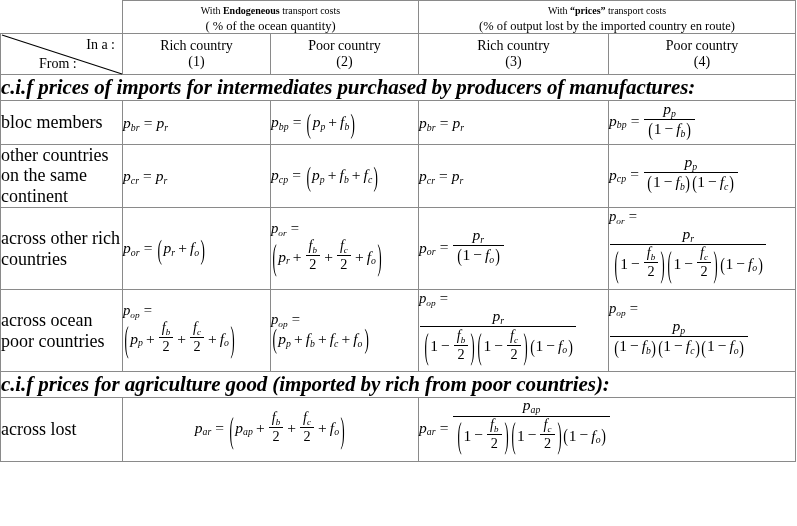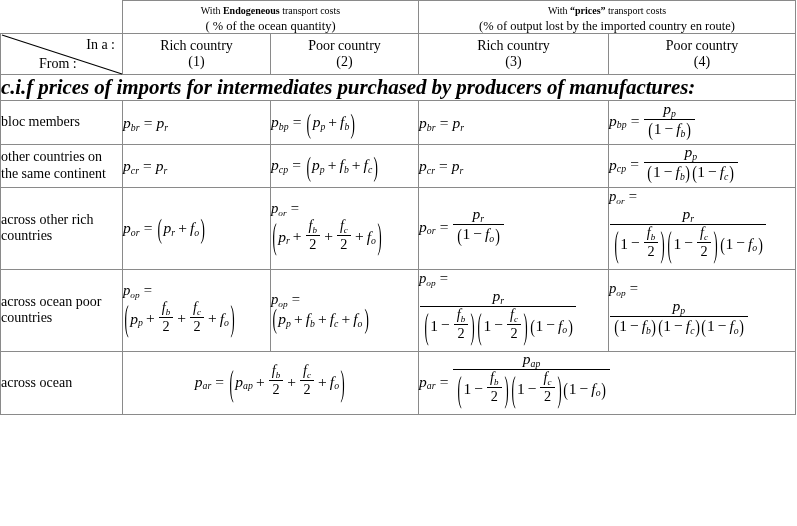--- a/index.html
+++ b/index.html
@@ -50,21 +50,21 @@
   .corner svg{position:absolute;left:0;top:0;}
   .section{
     font-weight:bold;
     font-style:italic;
     font-size:21px;
     padding:2px 4px 3px 6px;
     letter-spacing:-0.1px;
     text-align:left;
   }
   .rowlabel{
-    font-size:14px;
+    font-size:18px;
     line-height:1.16;
     padding:4px 4px 4px 6px;
     text-align:left;
   }
   .fcell{
     padding:4px 6px;
     text-align:left;
   }
   .fcell.ctr{text-align:center;}
 
@@ -262,23 +262,26 @@
       </span>
     </td>
     <td class="fcell">
       <span class="m twoline">
         <span class="lhs-line"><span class="v">p</span><span class="sub">op</span><span class="eq">=</span></span>
         <span class="stack"><span class="frac"><span class="fn"><span class="v">p</span><span class="sub">p</span></span><span class="fd"><span class="psm">(</span><span class="num">1</span><span class="op">−</span><span class="v">f</span><span class="sub">b</span><span class="psm">)</span><span class="psm">(</span><span class="num">1</span><span class="op">−</span><span class="v">f</span><span class="sub">c</span><span class="psm">)</span><span class="psm">(</span><span class="num">1</span><span class="op">−</span><span class="v">f</span><span class="sub">o</span><span class="psm">)</span></span></span></span>
       </span>
     </td>
   </tr>
 
-
-  <tr>
-    <td class="rowlabel">across ocean</td>
+  <tr>
+    <td colspan="5" class="section">c.i.f prices for agriculture good (imported by rich from poor countries):</td>
+  </tr>
+
+  <tr>
+    <td class="rowlabel">across lost</td>
     <td colspan="2" class="fcell ctr">
       <span class="m"><span class="v">p</span><span class="sub">ar</span><span class="eq">=</span><span class="pbig">(</span><span class="v">p</span><span class="sub">ap</span><span class="op">+</span><span class="frac small"><span class="fn"><span class="v">f</span><span class="sub">b</span></span><span class="fd"><span class="num">2</span></span></span><span class="op">+</span><span class="frac small"><span class="fn"><span class="v">f</span><span class="sub">c</span></span><span class="fd"><span class="num">2</span></span></span><span class="op">+</span><span class="v">f</span><span class="sub">o</span><span class="pbig">)</span></span>
     </td>
     <td colspan="2" class="fcell">
       <span class="m"><span class="v">p</span><span class="sub">ar</span><span class="eq">=</span><span class="frac"><span class="fn"><span class="v">p</span><span class="sub">ap</span></span><span class="fd"><span class="pbig">(</span><span class="num">1</span><span class="op">−</span><span class="frac small"><span class="fn"><span class="v">f</span><span class="sub">b</span></span><span class="fd"><span class="num">2</span></span></span><span class="pbig">)</span><span class="pbig">(</span><span class="num">1</span><span class="op">−</span><span class="frac small"><span class="fn"><span class="v">f</span><span class="sub">c</span></span><span class="fd"><span class="num">2</span></span></span><span class="pbig">)</span><span class="psm">(</span><span class="num">1</span><span class="op">−</span><span class="v">f</span><span class="sub">o</span><span class="psm">)</span></span></span></span>
     </td>
   </tr>
 
 </tbody>
   </table>

